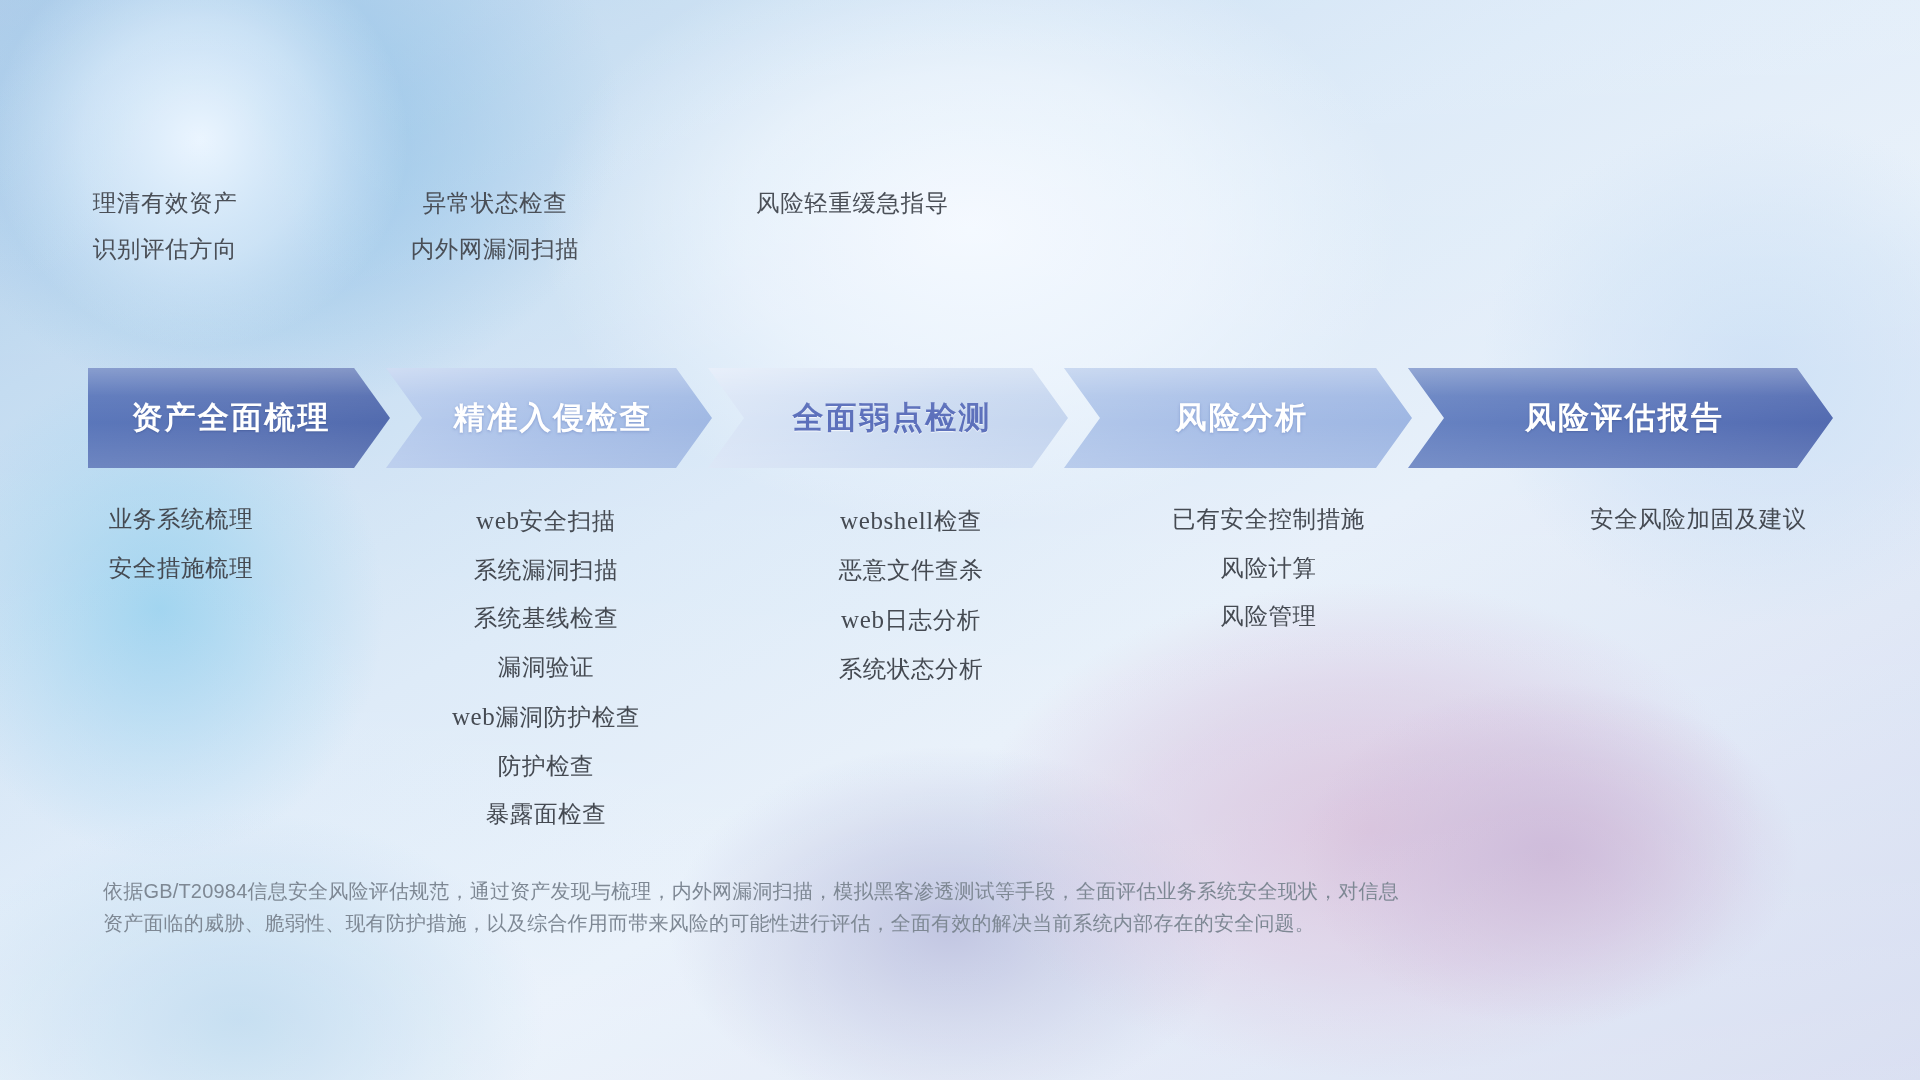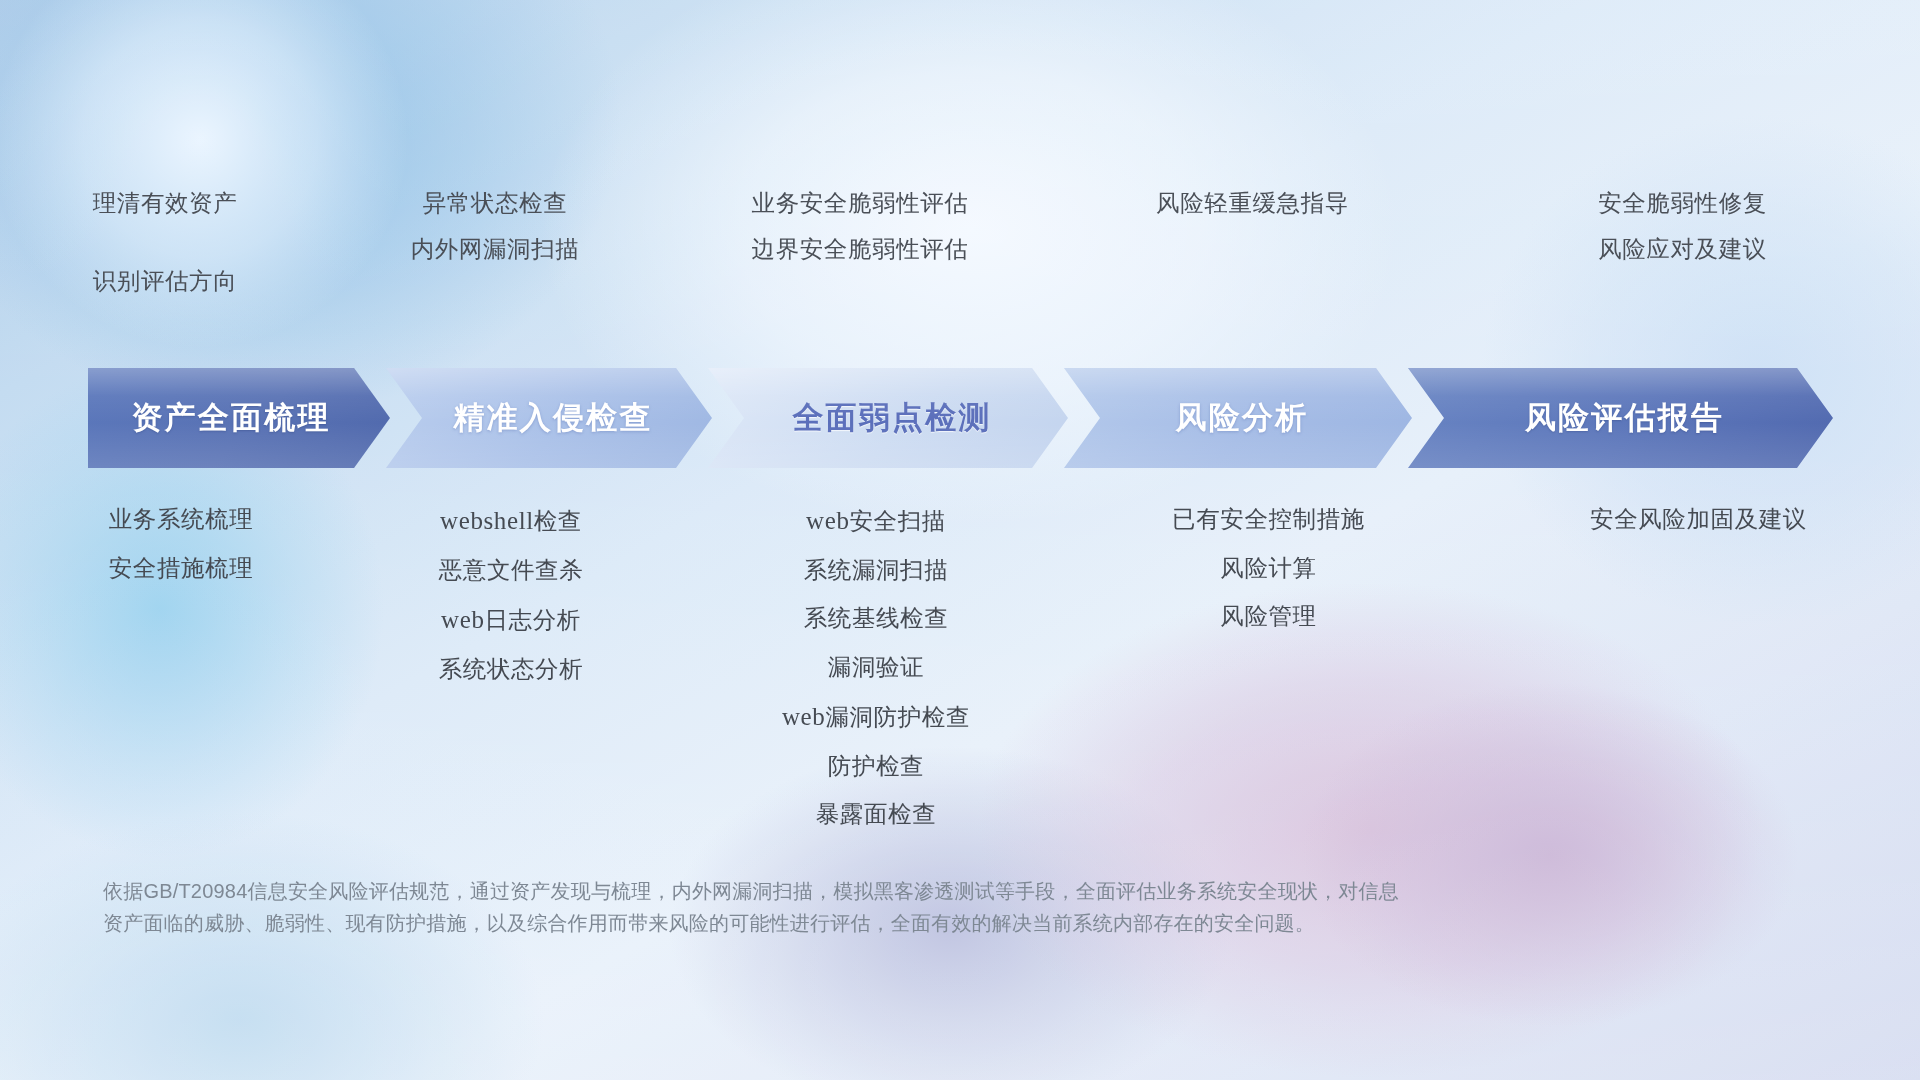--- a/index.html
+++ b/index.html
@@ -147,43 +147,35 @@
   <div class="bgl b-pink"></div>
   <div class="bgl b-pink2"></div>
   <div class="bgl b-botleft"></div>
   <div class="bgl b-veil"></div>
 </div>
 
 <div id="content">
 
   <div class="top-row">
 
-    <div class="col-top" style="width:330px;gap:32px;">
+    <div class="col-top" style="width:330px;">
       <div class="line">理清有效资产</div>
       <div class="line">识别评估方向</div>
     </div>
 
     <div class="col-top" style="width:330px;">
       <div class="line">异常状态检查</div>
       <div class="line">内外网漏洞扫描</div>
     </div>
 
-    <div class="col-top" style="width:400px;">
-      <div class="line">业务安全脆弱性评估</div>
-      <div class="line">边界安全脆弱性评估</div>
-    </div>
 
     <div class="col-top" style="width:385px;">
       <div class="line">风险轻重缓急指导</div>
     </div>
 
-    <div class="col-top" style="width:475px;">
-      <div class="line">安全脆弱性修复</div>
-      <div class="line">风险应对及建议</div>
-    </div>
 
   </div>
 
   <div class="band">
 
     <div class="chev first c1" style="left:0px; width:302px;">
       <span class="lbl" style="color: rgb(255, 255, 255);">资产全面梳理</span>
     </div>
 
     <div class="chev mid c2" style="left:298px; width:326px;">
@@ -202,39 +194,39 @@
       <span class="lbl" style="color: rgb(255, 255, 255);">风险评估报告</span>
     </div>
 
   </div>
 
   <div class="bot-row">
 
     <div class="col-bot" style="width:330px;">
       <div class="line">业务系统梳理</div>
       <div class="line">安全措施梳理</div>
-    </div>
-
-    <div class="col-bot" style="width:330px;">
-      <div class="line"><span class="en">webshell</span>检查</div>
-      <div class="line">恶意文件查杀</div>
-      <div class="line"><span class="en">web</span>日志分析</div>
-      <div class="line">系统状态分析</div>
     </div>
 
     <div class="col-bot" style="width:400px;">
       <div class="line"><span class="en">web</span>安全扫描</div>
       <div class="line">系统漏洞扫描</div>
       <div class="line">系统基线检查</div>
       <div class="line">漏洞验证</div>
       <div class="line"><span class="en">web</span>漏洞防护检查</div>
       <div class="line">防护检查</div>
       <div class="line">暴露面检查</div>
     </div>
 
+    <div class="col-bot" style="width:330px;">
+      <div class="line"><span class="en">webshell</span>检查</div>
+      <div class="line">恶意文件查杀</div>
+      <div class="line"><span class="en">web</span>日志分析</div>
+      <div class="line">系统状态分析</div>
+    </div>
+
     <div class="col-bot" style="width:385px;">
       <div class="line">已有安全控制措施</div>
       <div class="line">风险计算</div>
       <div class="line">风险管理</div>
     </div>
 
     <div class="col-bot" style="width:475px;font-family:Liberation Serif, serif;">
       <div class="line">安全风险加固及建议</div>
     </div>
 

